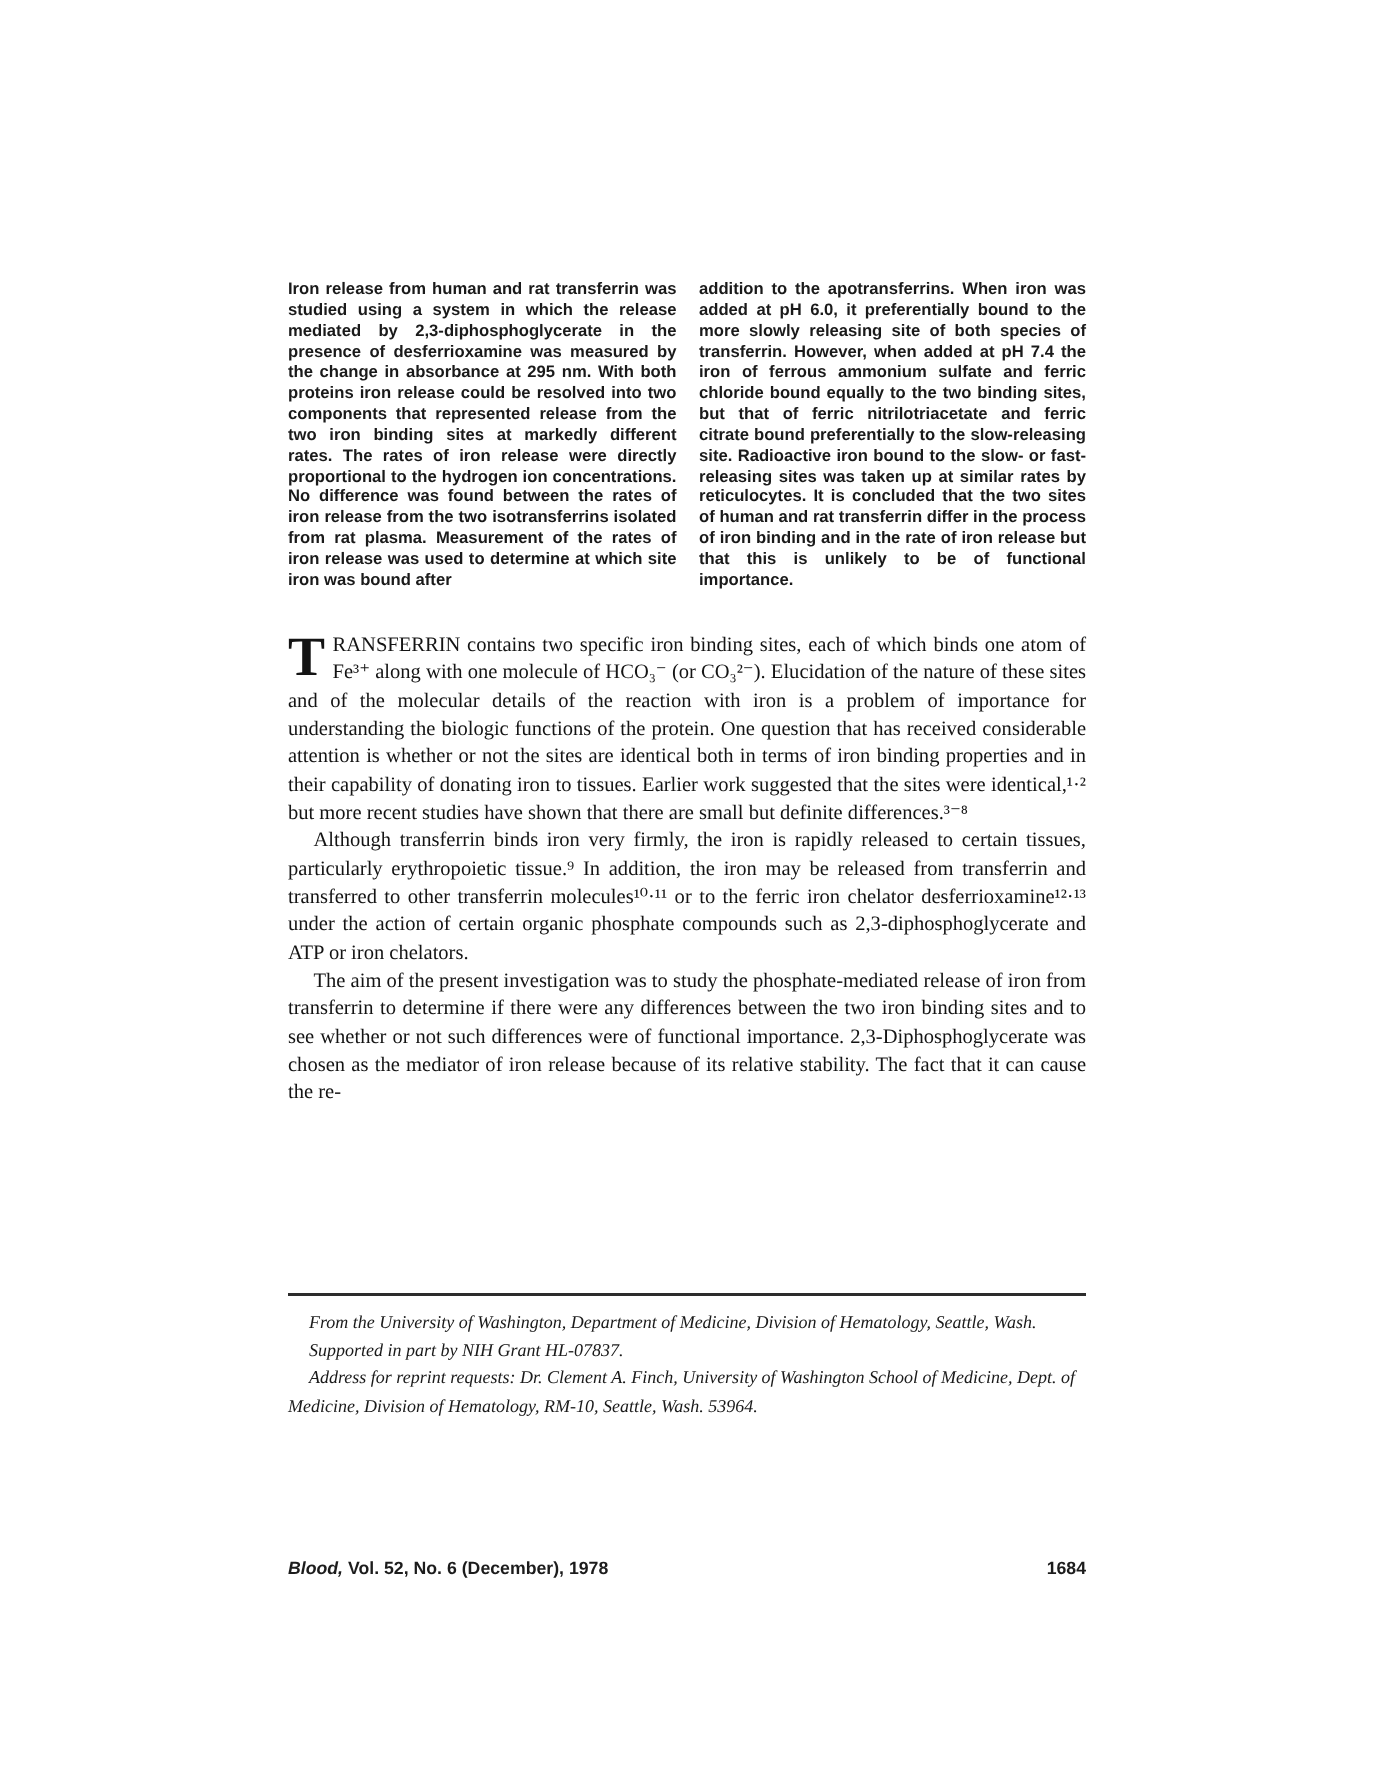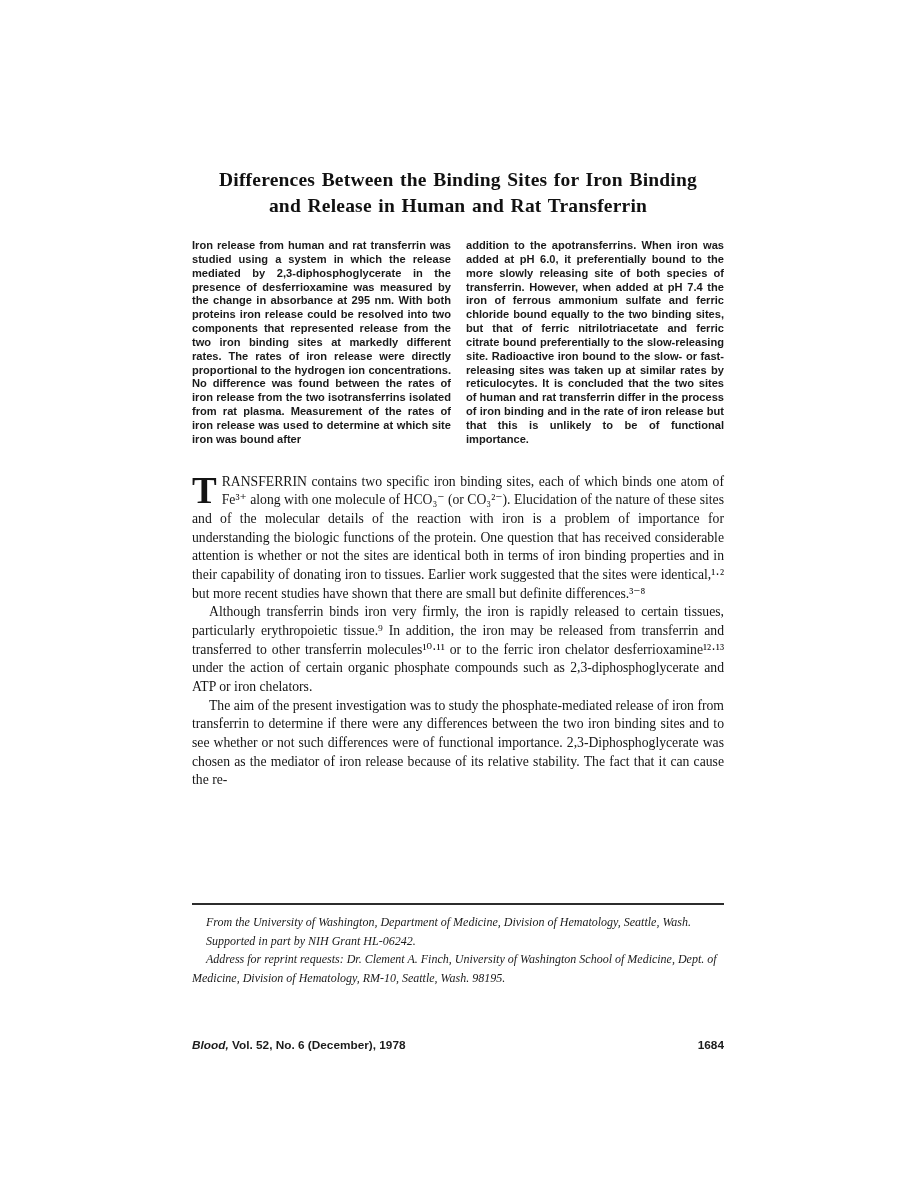--- a/index.html
+++ b/index.html
@@ -63,21 +63,21 @@
   .dropcap {
     float: left;
     font-size: 37px;
     line-height: 31px;
     font-weight: 700;
     padding: 2px 5px 0 0;
   }
   .footnote-block {
     position: absolute;
     left: 192px;
-    top: 903px;
+    top: 862px;
     width: 532px;
   }
   .footnote-rule {
     border: none;
     border-top: 2px solid #2c2c2c;
     margin: 0 0 8px 0;
   }
   .footnotes {
     font-style: italic;
     font-size: 12px;
@@ -101,24 +101,20 @@
     gap: 36px;
   }
   .journal-name { font-style: italic; }
 </style>
 </head>
 <body>
 
 <div class="page">
   <div class="content">
 
-    <h1 class="title">
-      <span>Differences Between the Binding Sites for Iron Binding</span>
-      <span>and Release in Human and Rat Transferrin</span>
-    </h1>
 
 
     <div class="abstract">
       <div class="col-left">
         <p>Iron release from human and rat transferrin was studied using a system in which the release mediated by 2,3-diphosphoglycerate in the presence of desferrioxamine was measured by the change in absorbance at 295 nm. With both proteins iron release could be resolved into two components that represented release from the two iron binding sites at markedly different rates. The rates of iron release were directly proportional to the hydrogen ion concentrations. No difference was found between the rates of iron release from the two isotransferrins isolated from rat plasma. Measurement of the rates of iron release was used to determine at which site iron was bound after</p>
       </div>
       <div class="col-right">
         <p>addition to the apotransferrins. When iron was added at pH 6.0, it preferentially bound to the more slowly releasing site of both species of transferrin. However, when added at pH 7.4 the iron of ferrous ammonium sulfate and ferric chloride bound equally to the two binding sites, but that of ferric nitrilotriacetate and ferric citrate bound preferentially to the slow-releasing site. Radioactive iron bound to the slow- or fast-releasing sites was taken up at similar rates by reticulocytes. It is concluded that the two sites of human and rat transferrin differ in the process of iron binding and in the rate of iron release but that this is unlikely to be of functional importance.</p>
       </div>
     </div>
@@ -128,22 +124,22 @@
       <p class="indented">Although transferrin binds iron very firmly, the iron is rapidly released to certain tissues, particularly erythropoietic tissue.⁹ In addition, the iron may be released from transferrin and transferred to other transferrin molecules¹⁰·¹¹ or to the ferric iron chelator desferrioxamine¹²·¹³ under the action of certain organic phosphate compounds such as 2,3-diphosphoglycerate and ATP or iron chelators.</p>
       <p class="indented">The aim of the present investigation was to study the phosphate-mediated release of iron from transferrin to determine if there were any differences between the two iron binding sites and to see whether or not such differences were of functional importance. 2,3-Diphosphoglycerate was chosen as the mediator of iron release because of its relative stability. The fact that it can cause the re-</p>
     </div>
 
   </div>
 
   <div class="footnote-block">
     <hr class="footnote-rule">
     <div class="footnotes">
       <p>From the University of Washington, Department of Medicine, Division of Hematology, Seattle, Wash.</p>
-      <p>Supported in part by NIH Grant HL-06242.</p>
-      <p>Address for reprint requests: Dr. Clement A. Finch, University of Washington School of Medicine, Dept. of Medicine, Division of Hematology, RM-10, Seattle, Wash. 98195.</p>
+      <p>Supported in part by NIH Grant HL-07837.</p>
+      <p>Address for reprint requests: Dr. Clement A. Finch, University of Washington School of Medicine, Dept. of Medicine, Division of Hematology, RM-10, Seattle, Wash. 53964.</p>
     </div>
   </div>
 
   <div class="page-footer">
     <div>
       <span class="journal-name">Blood,</span><span> Vol. 52, No. 6 (December), 1978</span>
     </div>
     <div>1684</div>
   </div>
 </div>

